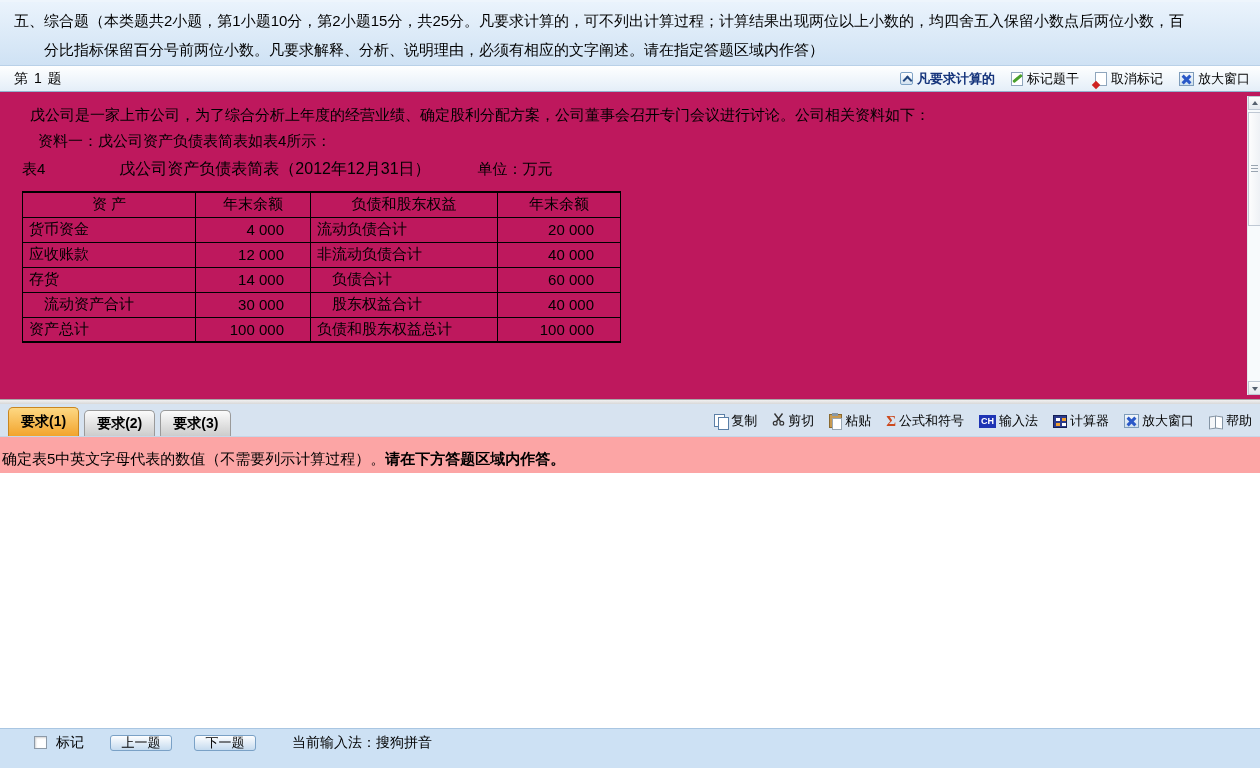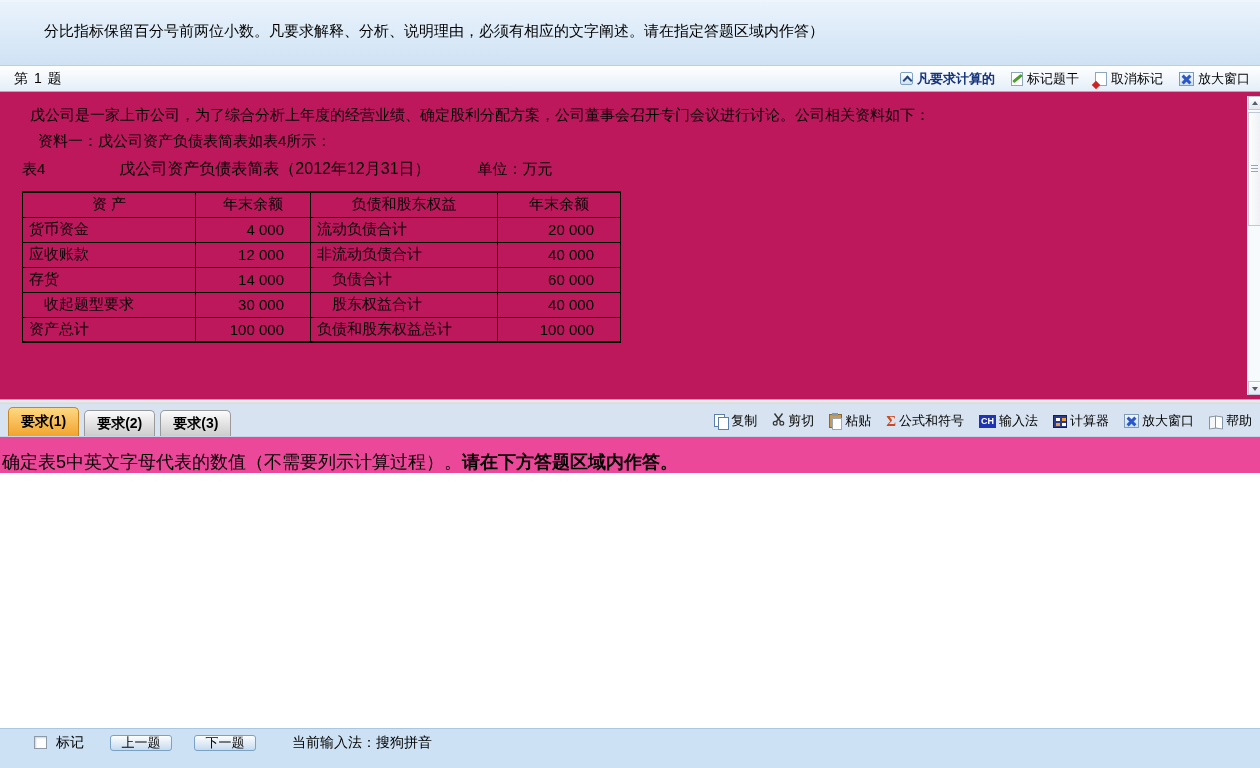--- a/index.html
+++ b/index.html
@@ -62,21 +62,21 @@
     display:flex; justify-content:space-between; align-items:flex-end; padding:0 8px; }
   .tabs { display:flex; gap:5px; align-items:flex-end; }
   .tab { height:26px; padding:0 12px; display:flex; align-items:center; font-size:14px; font-weight:bold;
     border:1px solid #9a9a9a; border-bottom:none; border-radius:5px 5px 0 0;
     background:linear-gradient(#fbfbfb,#cccccc); cursor:pointer; }
   .tab.active { background:linear-gradient(#fdd883,#f2a42d); border-color:#c9861f; height:29px; }
   .edit-toolbar { display:flex; align-items:center; gap:15px; font-size:13px; padding-bottom:6px; }
   .titem { display:flex; align-items:center; gap:3px; cursor:pointer; white-space:nowrap; }
 
   
-  .requirement { height:36px; background:#ec4899; font-size:18px; padding:13px 0 7px 2px; }
+  .requirement { height:36px; background:#fca5a5; font-size:15px; padding:13px 0 7px 2px; }
   .requirement .req-bold { font-weight:bold; }
 
   
   .answer { height:255px; background:#fff; cursor:text; }
 
   
   .footer { height:40px; background:#cde1f4; border-top:1px solid #a9c6e2;
     display:flex; align-items:center; padding:0 0 12px 34px; font-size:14px; }
   .cb { width:13px; height:13px; background:#fff; border:1px solid #8d9aa8;
     box-shadow:inset 1px 1px 2px rgba(0,0,0,.18); cursor:pointer; flex:none; }
@@ -123,20 +123,21 @@
     background:#f4f6f8; border:1px solid #8494a4; transform:skewY(-8deg); }
   .help-ic::after { content:""; position:absolute; left:6px; top:2px; width:6px; height:11px;
     background:#ffffff; border:1px solid #8494a4; transform:skewY(8deg); }
 </style>
 </head>
 <body>
 
 <div class="app">
 
   <div class="top-panel">
+    <div class="line1">五、综合题（本类题共2小题，第1小题10分，第2小题15分，共25分。凡要求计算的，可不列出计算过程；计算结果出现两位以上小数的，均四舍五入保留小数点后两位小数，百</div>
     <div class="line2">分比指标保留百分号前两位小数。凡要求解释、分析、说明理由，必须有相应的文字阐述。请在指定答题区域内作答）</div>
   </div>
 
   <div class="qbar">
     <div class="qtitle">第 1 题</div>
     <div class="qactions">
       <span class="qaction">
         <span class="ic chev-box"></span>
         <span class="lbl-blue">凡要求计算的</span>
       </span>
@@ -190,21 +191,21 @@
         <td class="lbl">非流动负债合计</td>
         <td class="num">40 000</td>
       </tr>
       <tr>
         <td class="lbl">存货</td>
         <td class="num">14 000</td>
         <td class="lbl">　负债合计</td>
         <td class="num">60 000</td>
       </tr>
       <tr>
-        <td class="lbl">　收起题型要求</td>
+        <td class="lbl">　流动资产合计</td>
         <td class="num">30 000</td>
         <td class="lbl">　股东权益合计</td>
         <td class="num">40 000</td>
       </tr>
       <tr>
         <td class="lbl">资产总计</td>
         <td class="num">100 000</td>
         <td class="lbl">负债和股东权益总计</td>
         <td class="num">100 000</td>
       </tr>

